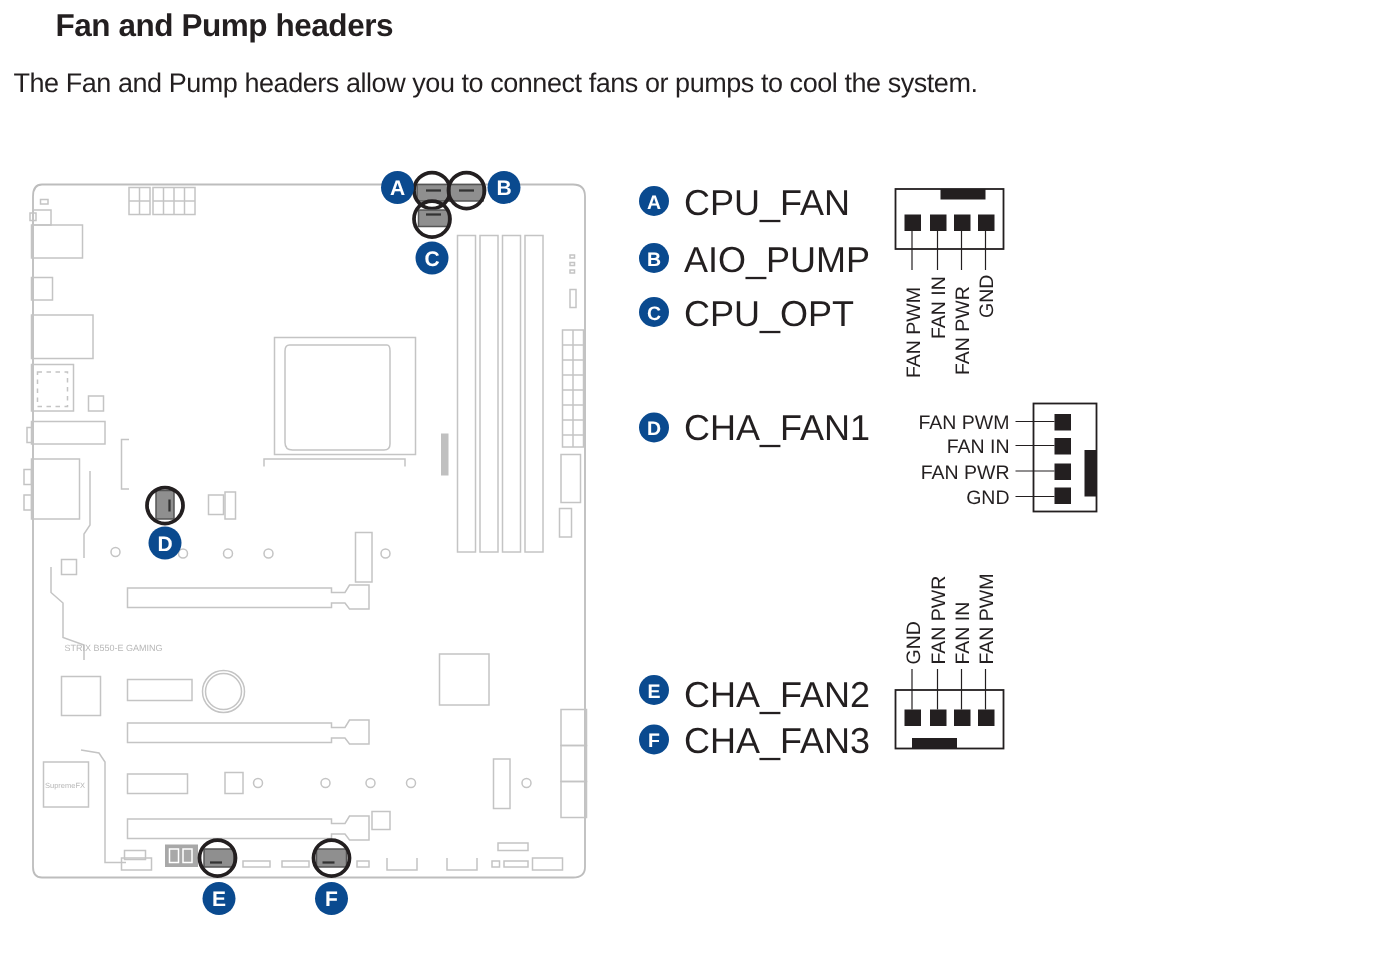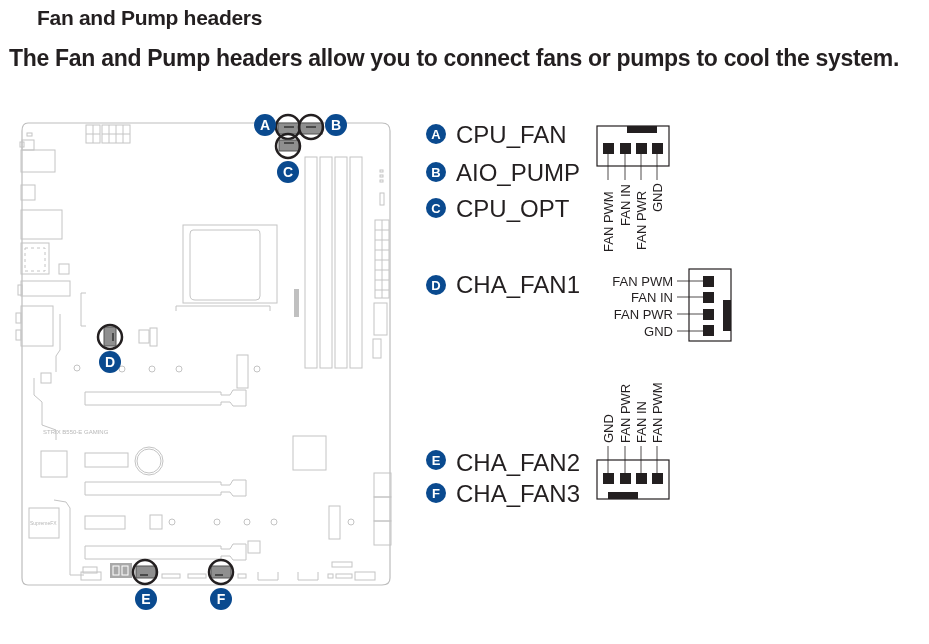--- a/index.html
+++ b/index.html
@@ -1,18 +1,18 @@
 <!DOCTYPE html>
 <html><head>
 <meta charset="utf-8">
 <style>
   html, body { margin: 0; padding: 0; background: #ffffff; }
   body { width: 929px; height: 644px; position: relative; overflow: hidden; font-family: "Liberation Sans", sans-serif; color: #231f20; }
   .title { position: absolute; left: 9px; top: 6px; font-size: 21px; font-weight: bold; letter-spacing: -0.3px; margin-left: 28px; }
-  .desc { position: absolute; left: 9px; top: 45px; font-size: 23px; letter-spacing: -0.3px; font-weight: bold; }
+  .desc { position: absolute; left: 9px; top: 45px; font-size: 18px; letter-spacing: -0.3px; }
   svg { position: absolute; left: 0; top: 0; }
   .lbl { font-family: "Liberation Sans", sans-serif; fill: #231f20; }
   .badge-t { font-family: "Liberation Sans", sans-serif; font-weight: bold; fill: #ffffff; }
   .pin-t { font-family: "Liberation Sans", sans-serif; fill: #231f20; font-size: 13px; }
   .board-text { font-family: "Liberation Sans", sans-serif; fill: #b8b8b8; font-size: 6px; }
 </style>
 </head>
 <body>
 
 <div class="title">Fan and Pump headers</div>

